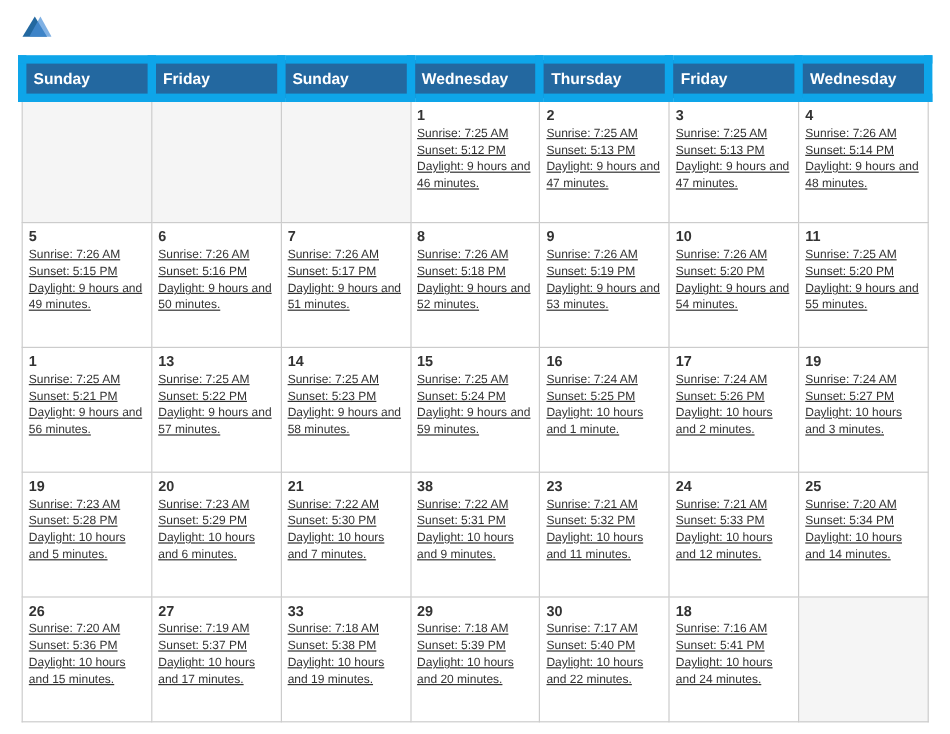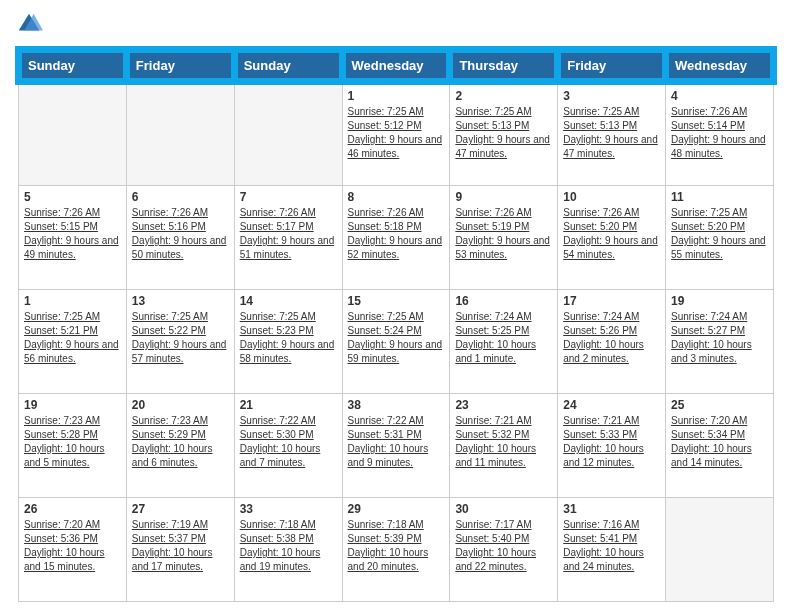--- a/index.html
+++ b/index.html
@@ -256,20 +256,20 @@
           </td>
           <td>
             <span class="day-num">29</span>
             <div class="day-info">Sunrise: 7:18 AM<br>Sunset: 5:39 PM<br>Daylight: 10 hours and 20 minutes.</div>
           </td>
           <td>
             <span class="day-num">30</span>
             <div class="day-info">Sunrise: 7:17 AM<br>Sunset: 5:40 PM<br>Daylight: 10 hours and 22 minutes.</div>
           </td>
           <td>
-            <span class="day-num">31</span>
+            <span class="day-num">18</span>
             <div class="day-info">Sunrise: 7:16 AM<br>Sunset: 5:41 PM<br>Daylight: 10 hours and 24 minutes.</div>
           </td>
           <td class="empty"></td>
         </tr>
       </tbody>
   </table>
 </div>
 
 </body></html>

